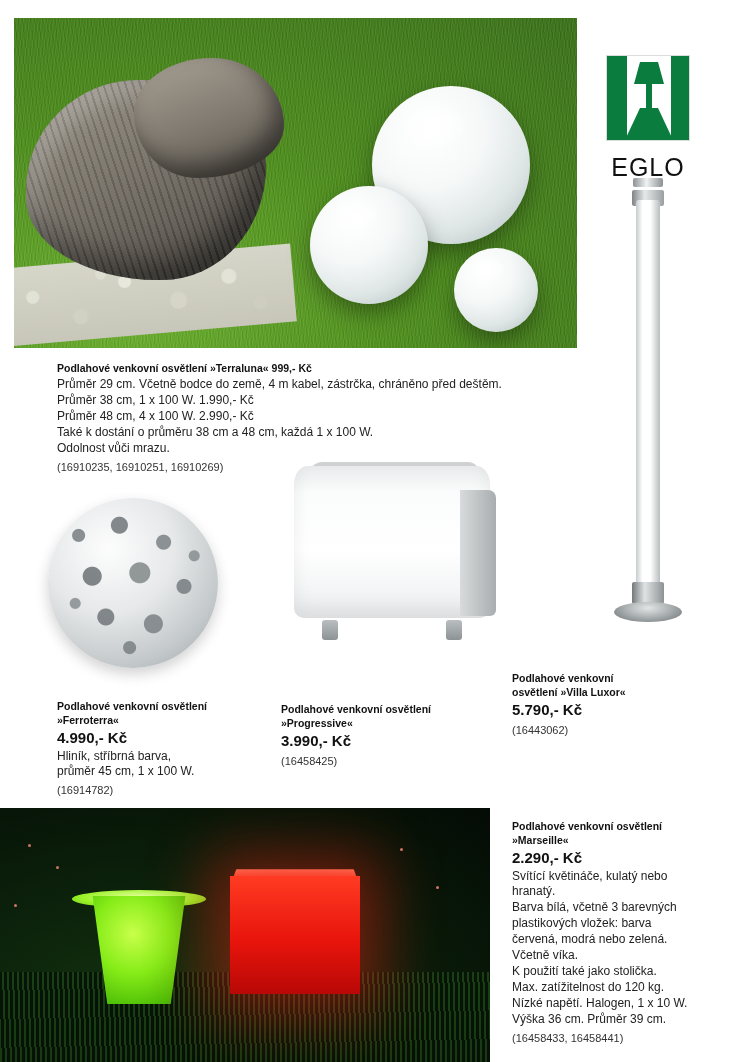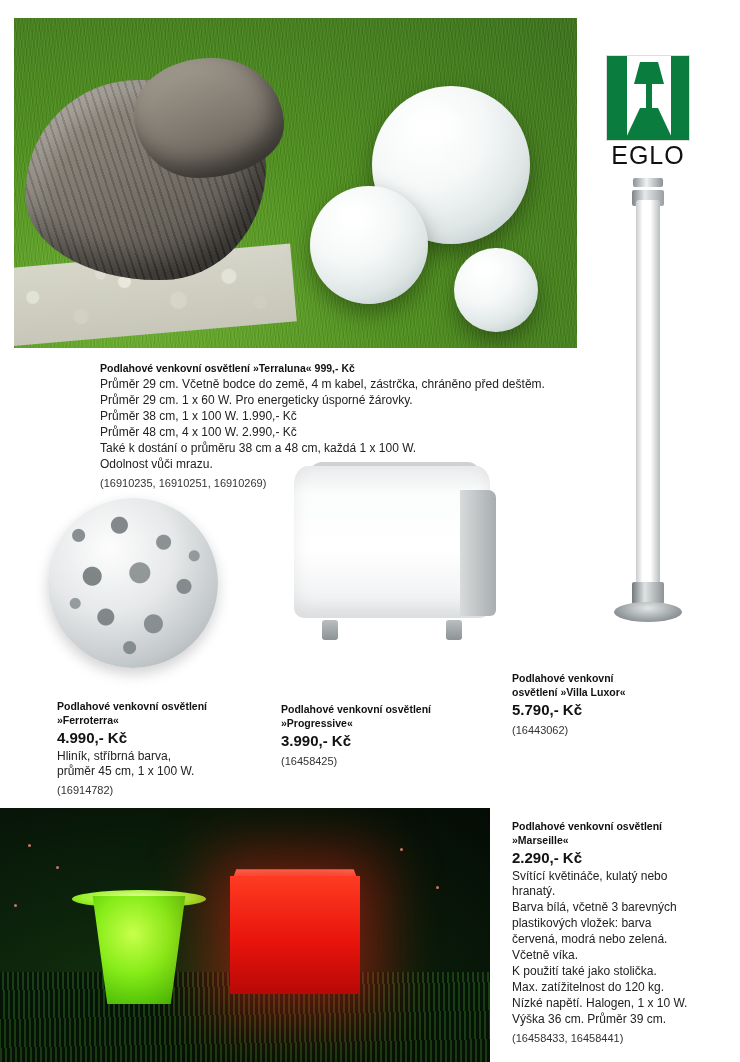--- a/index.html
+++ b/index.html
@@ -151,21 +151,21 @@
   }
   #eglo-logo .mark .base {
     position: absolute; left: 17px; top: 52px; width: 50px; height: 34px; background: #0a7d3e;
     clip-path: polygon(32% 0, 68% 0, 100% 100%, 0 100%);
   }
   #eglo-logo .wordmark {
     font-family: "Liberation Sans", sans-serif;
     font-size: 25px;
     letter-spacing: 1px;
     color: #111111;
-    margin-top: 0;
+    margin-top: 12px;
     text-align: center;
     font-weight: 400;
   }
 
   
   #villa-luxor-photo {
     position: absolute;
     left: 600px; top: 178px;
     width: 96px; height: 470px;
   }
@@ -193,21 +193,20 @@
     position: absolute; left: 14px; top: 424px; width: 68px; height: 20px;
     background: radial-gradient(ellipse at 50% 30%, #e3e6e7, #8f9597 70%, #6d7375 100%);
     border-radius: 50%;
   }
 
   
   #terraluna-text {
     position: absolute;
     left: 57px; top: 362px;
     width: 470px;
-    margin-left: 43px;
   }
 
   
   #ferroterra-photo {
     position: absolute;
     left: 40px; top: 490px;
     width: 194px; height: 184px;
   }
   #ferroterra-photo .ball {
     position: absolute; left: 8px; top: 8px; width: 170px; height: 170px;
@@ -365,21 +364,20 @@
   <div class="collar-top"></div>
   <div class="tube"></div>
   <div class="collar-bottom"></div>
   <div class="base-plate"></div>
 </div>
 
 <div id="terraluna-text">
   <div class="prod-title">Podlahové venkovní osvětlení »Terraluna« 999,- Kč</div>
   <div class="prod-desc">
     <span class="line">Průměr 29 cm. Včetně bodce do země, 4 m kabel, zástrčka, chráněno před deštěm.</span>
-    <span class="line">Průměr 29 cm. 1 x 60 W. Pro energeticky úsporné žárovky.</span>
     <span class="line">Průměr 38 cm, 1 x 100 W. 1.990,- Kč</span>
     <span class="line">Průměr 48 cm, 4 x 100 W. 2.990,- Kč</span>
     <span class="line">Také k dostání o průměru 38 cm a 48 cm, každá 1 x 100 W.</span>
     <span class="line">Odolnost vůči mrazu.</span>
   </div>
   <div class="prod-code">(16910235, 16910251, 16910269)</div>
 </div>
 
 <div id="ferroterra-photo">
   <div class="ball"></div>

